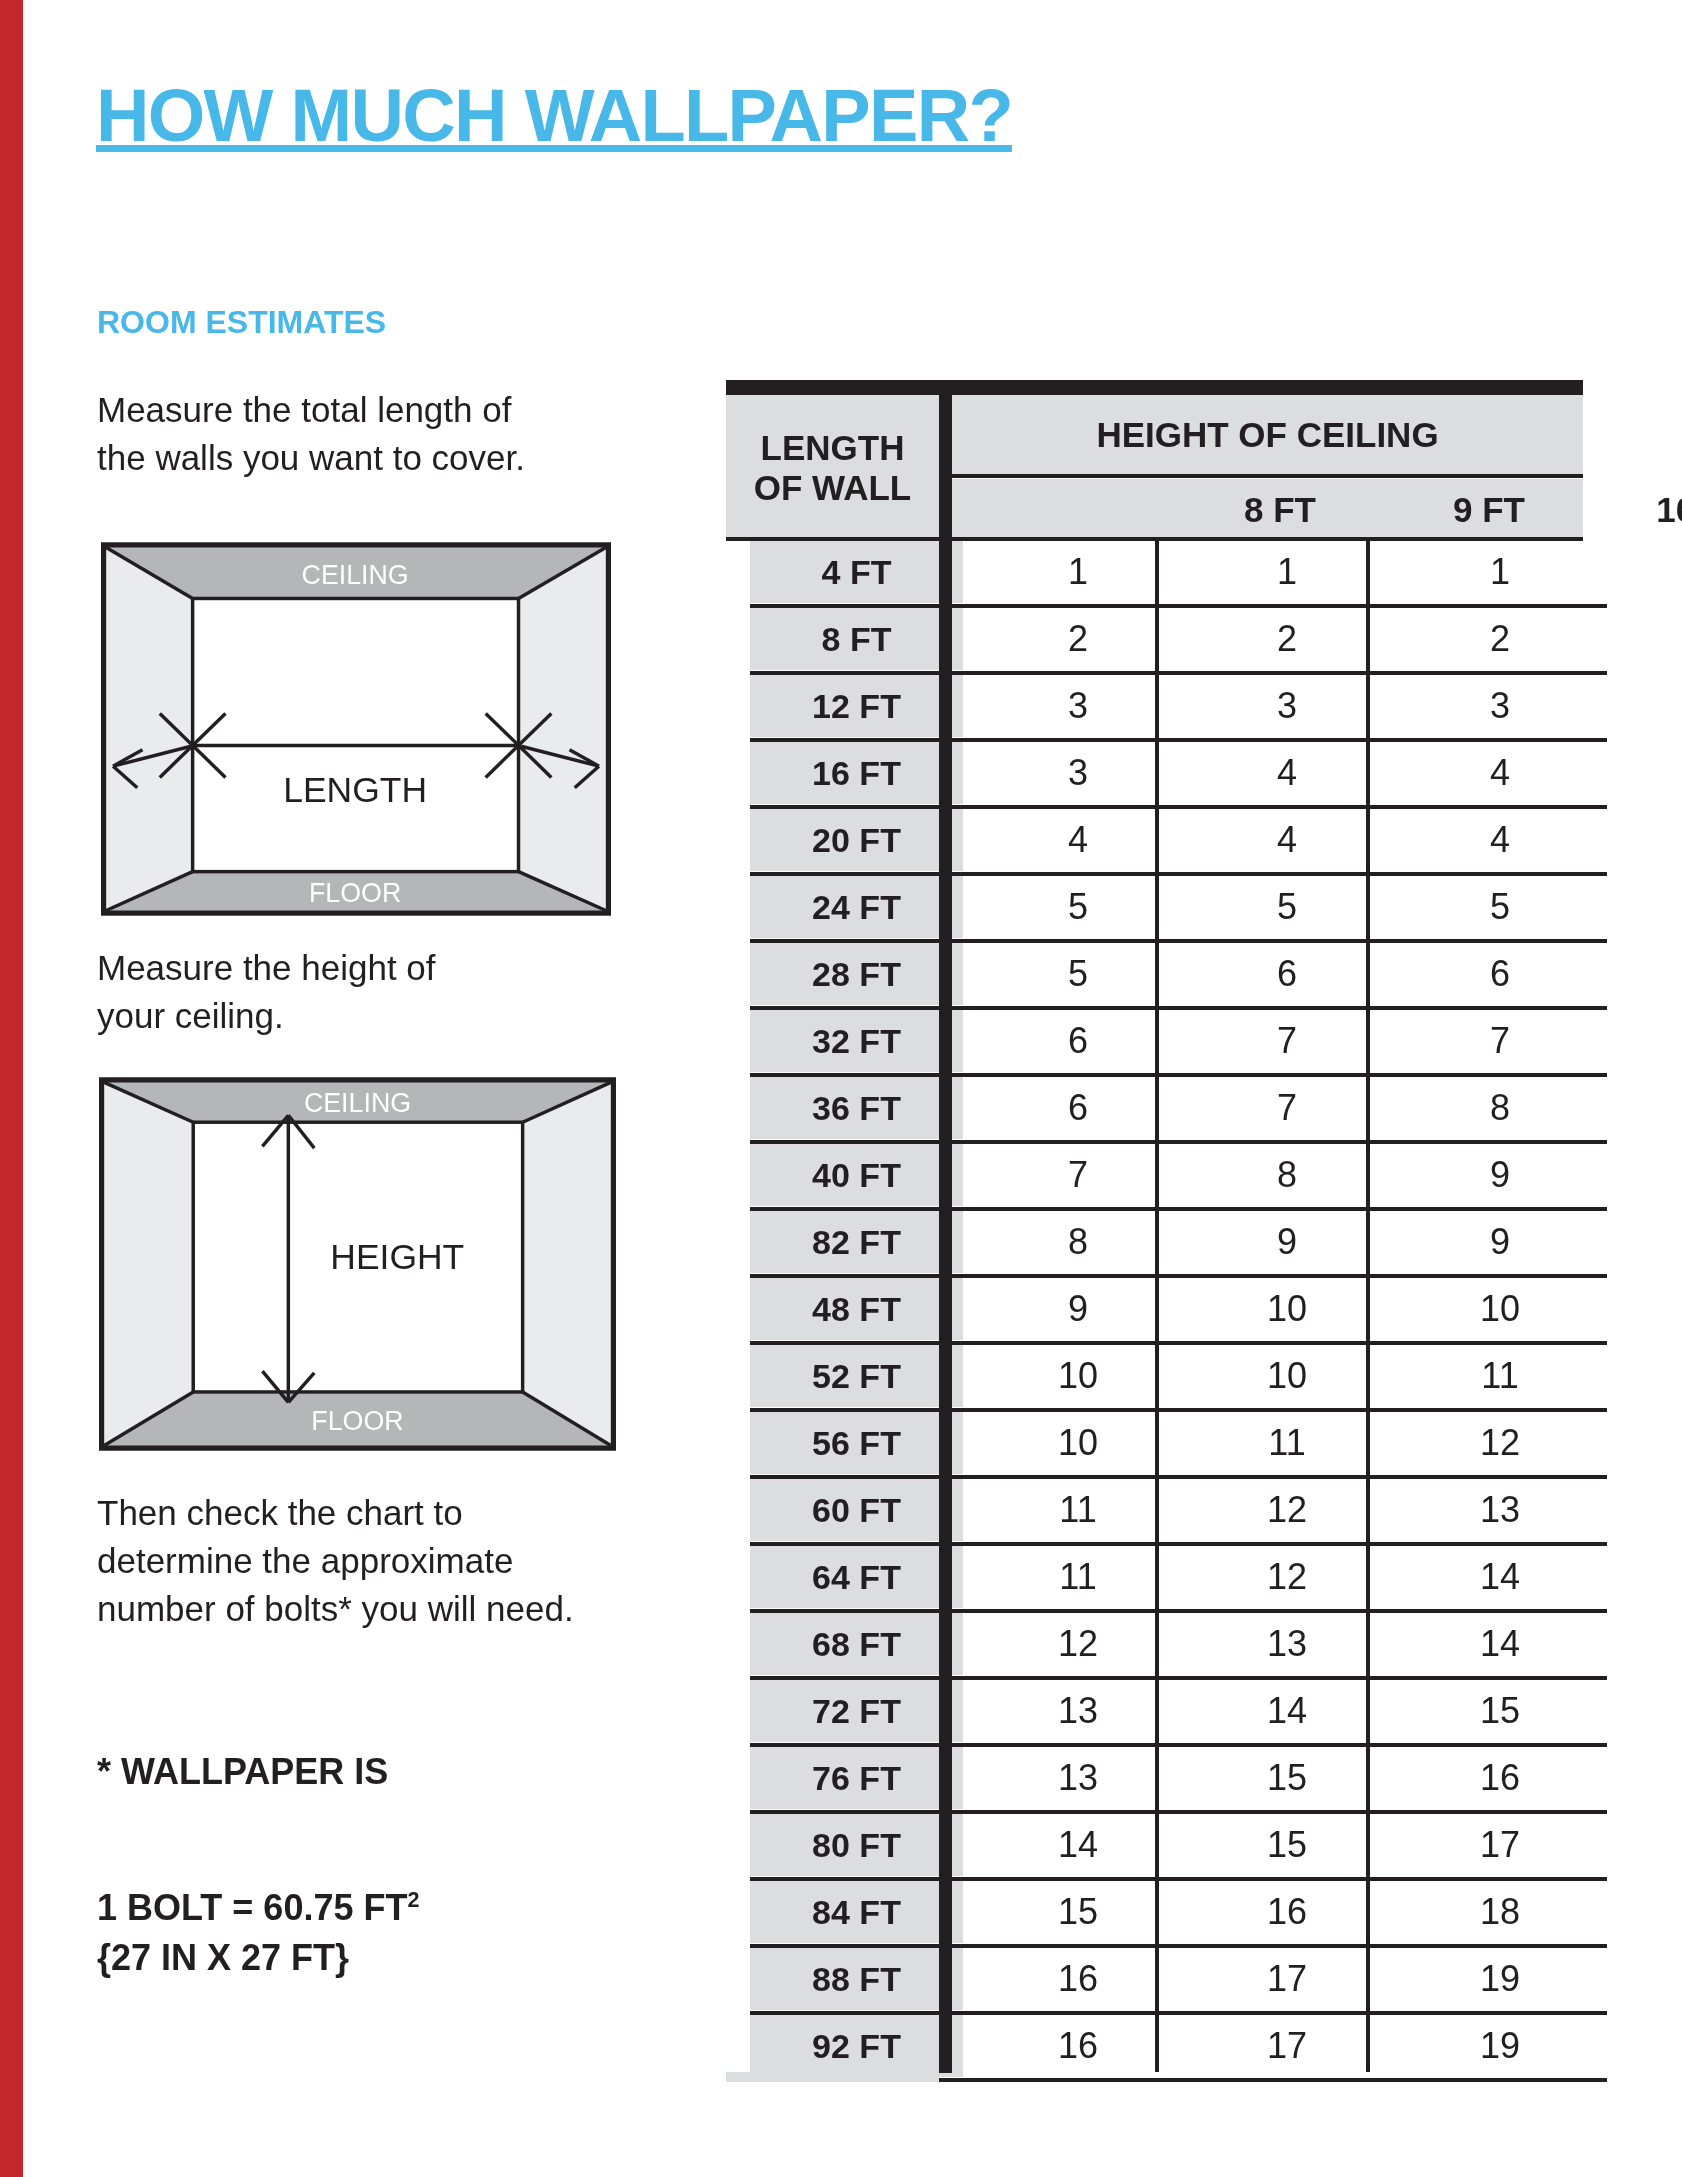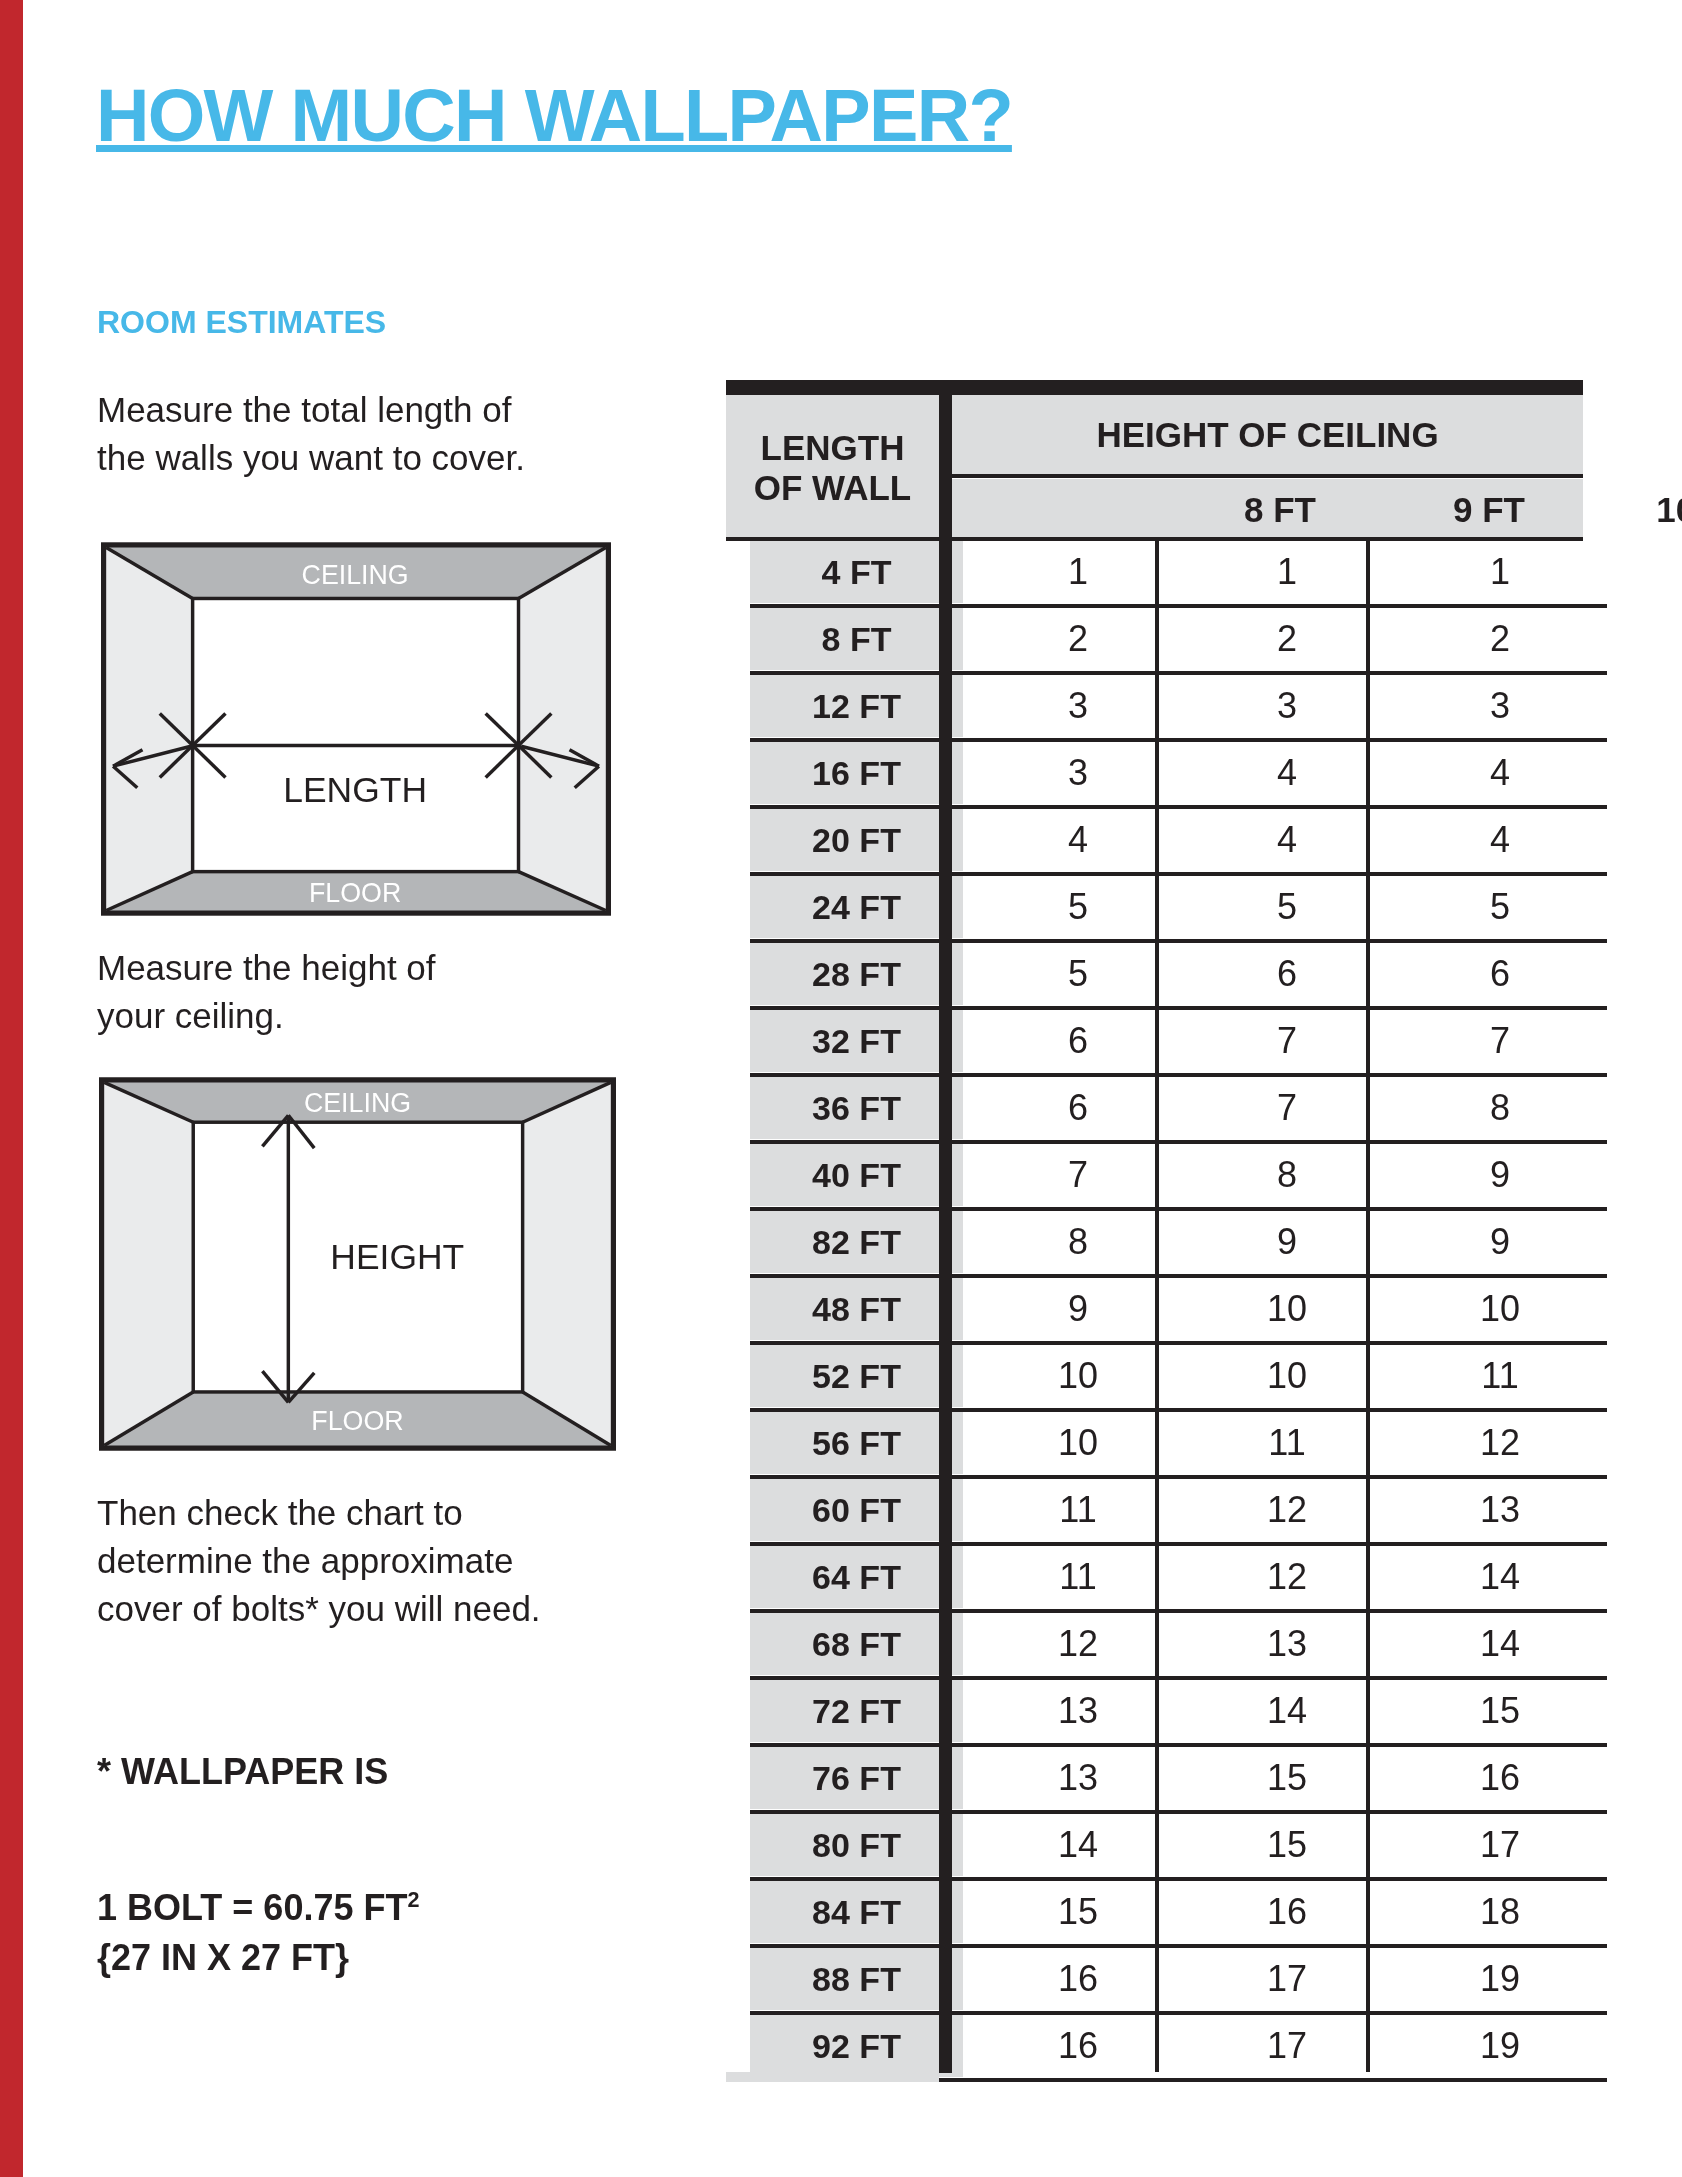--- a/index.html
+++ b/index.html
@@ -116,21 +116,21 @@
       <line x1="219" y1="376" x2="189" y2="340"></line>
       <line x1="219" y1="376" x2="249" y2="342"></line>
     </g>
     <text x="299" y="40" text-anchor="middle" font-size="31" fill="#ffffff">CEILING</text>
     <text x="299" y="408" text-anchor="middle" font-size="31" fill="#ffffff">FLOOR</text>
     <text x="345" y="222" text-anchor="middle" font-size="41" fill="#231f20">HEIGHT</text>
   </svg>
 
   <div id="para3" class="abs para">Then check the chart to
 determine the approximate
-cover of bolts* you will need.</div>
+number of bolts* you will need.</div>
 
   <div id="footnote-bolts" class="abs footnote">
     <div>* WALLPAPER IS</div>
   </div>
 
   <div id="bolt-size" class="abs footnote">
     <div><span>1 BOLT = 60.75 FT</span><sup>2</sup></div>
     <div>{27 IN X 27 FT}</div>
   </div>
 

